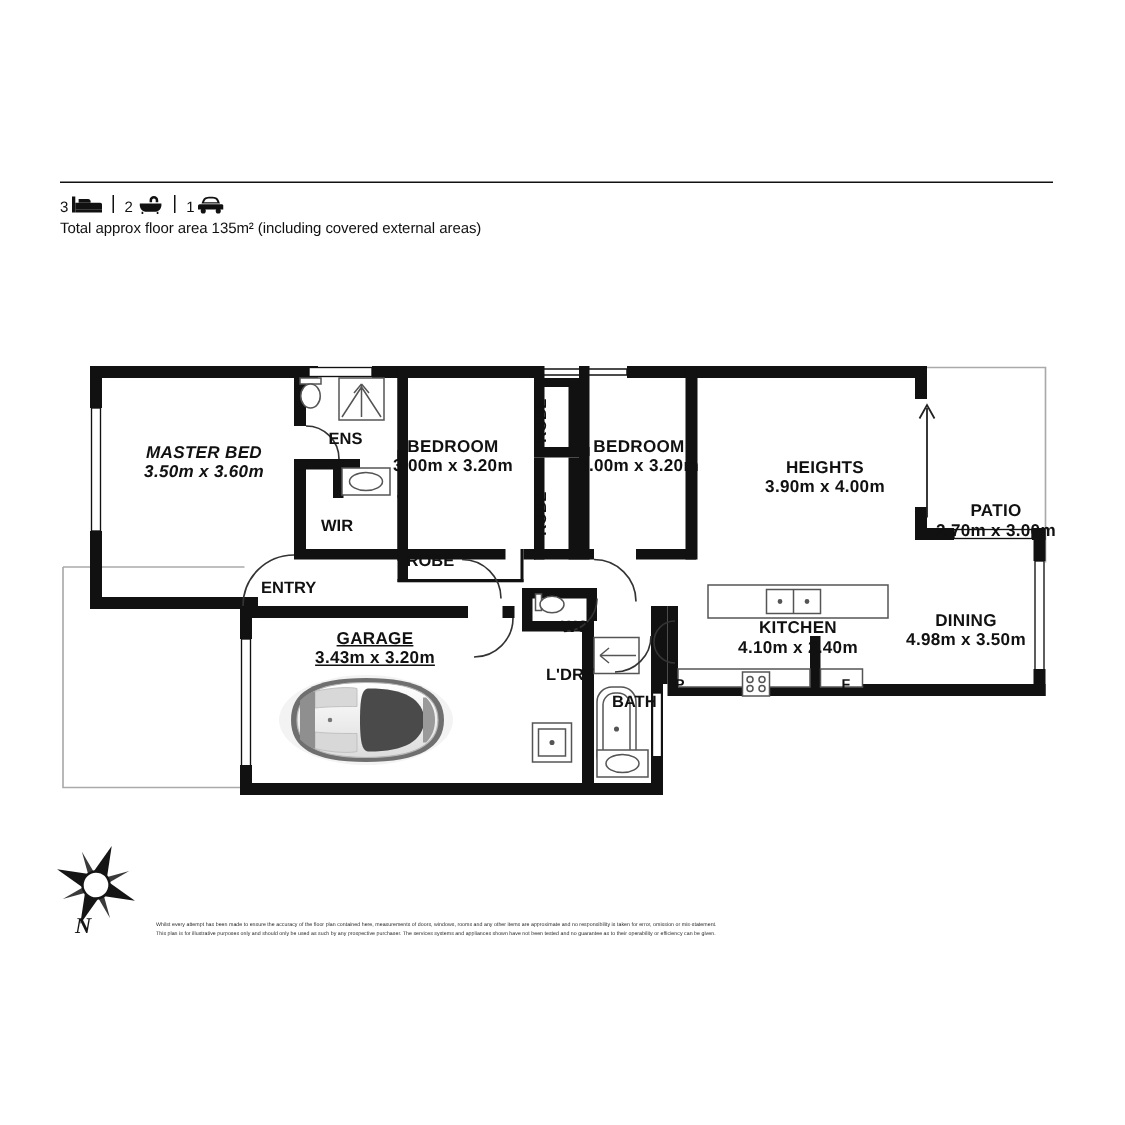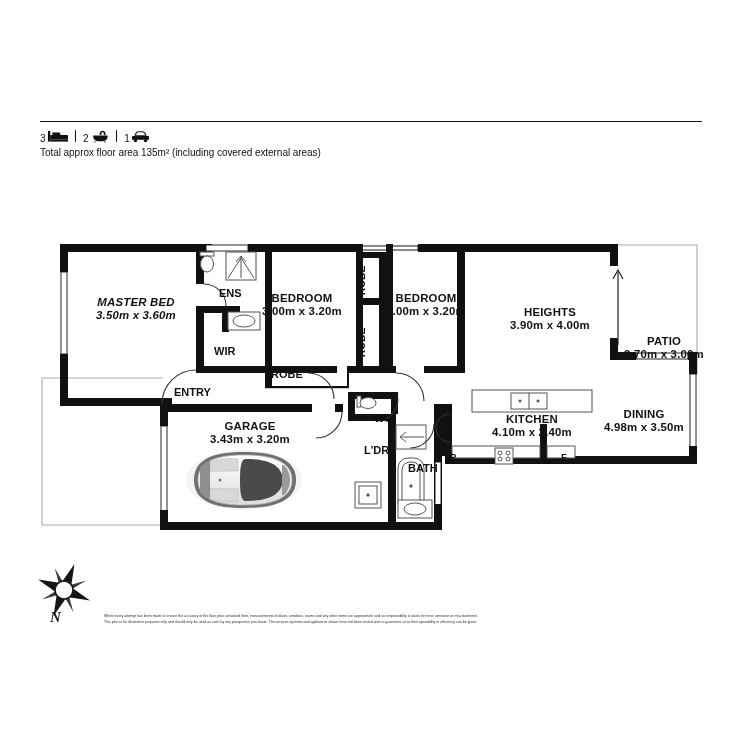--- a/index.html
+++ b/index.html
@@ -329,21 +329,21 @@
 <div class="rlabel" style="left:590px;top:408px;width:108px;">
   <div class="rname">DINING</div>
   <div class="rdim">4.98m x 3.50m</div>
 </div>
 
 <div class="rlabel" style="left:470px;top:413px;width:124px;">
   <div class="rname">KITCHEN</div>
   <div class="rdim">4.10m x 2.40m</div>
 </div>
 
-<div class="rlabel" style="left:182px;top:420px;width:136px;">
+<div class="rlabel" style="left:182px;top:420px;width:136px;text-decoration:underline;">
   <div class="rname">GARAGE</div>
   <div class="rdim">3.43m x 3.20m</div>
 </div>
 
 <span class="small-lbl" style="left:219px;top:287px;">ENS</span>
 <span class="small-lbl" style="left:214px;top:345px;">WIR</span>
 <span class="small-lbl" style="left:271px;top:368px;">ROBE</span>
 <span class="small-lbl" style="left:174px;top:386px;">ENTRY</span>
 <span class="small-lbl" style="left:374px;top:412px;">WC</span>
 <span class="small-lbl" style="left:344px;top:444px;margin-left:20px;">L'DRY</span>

